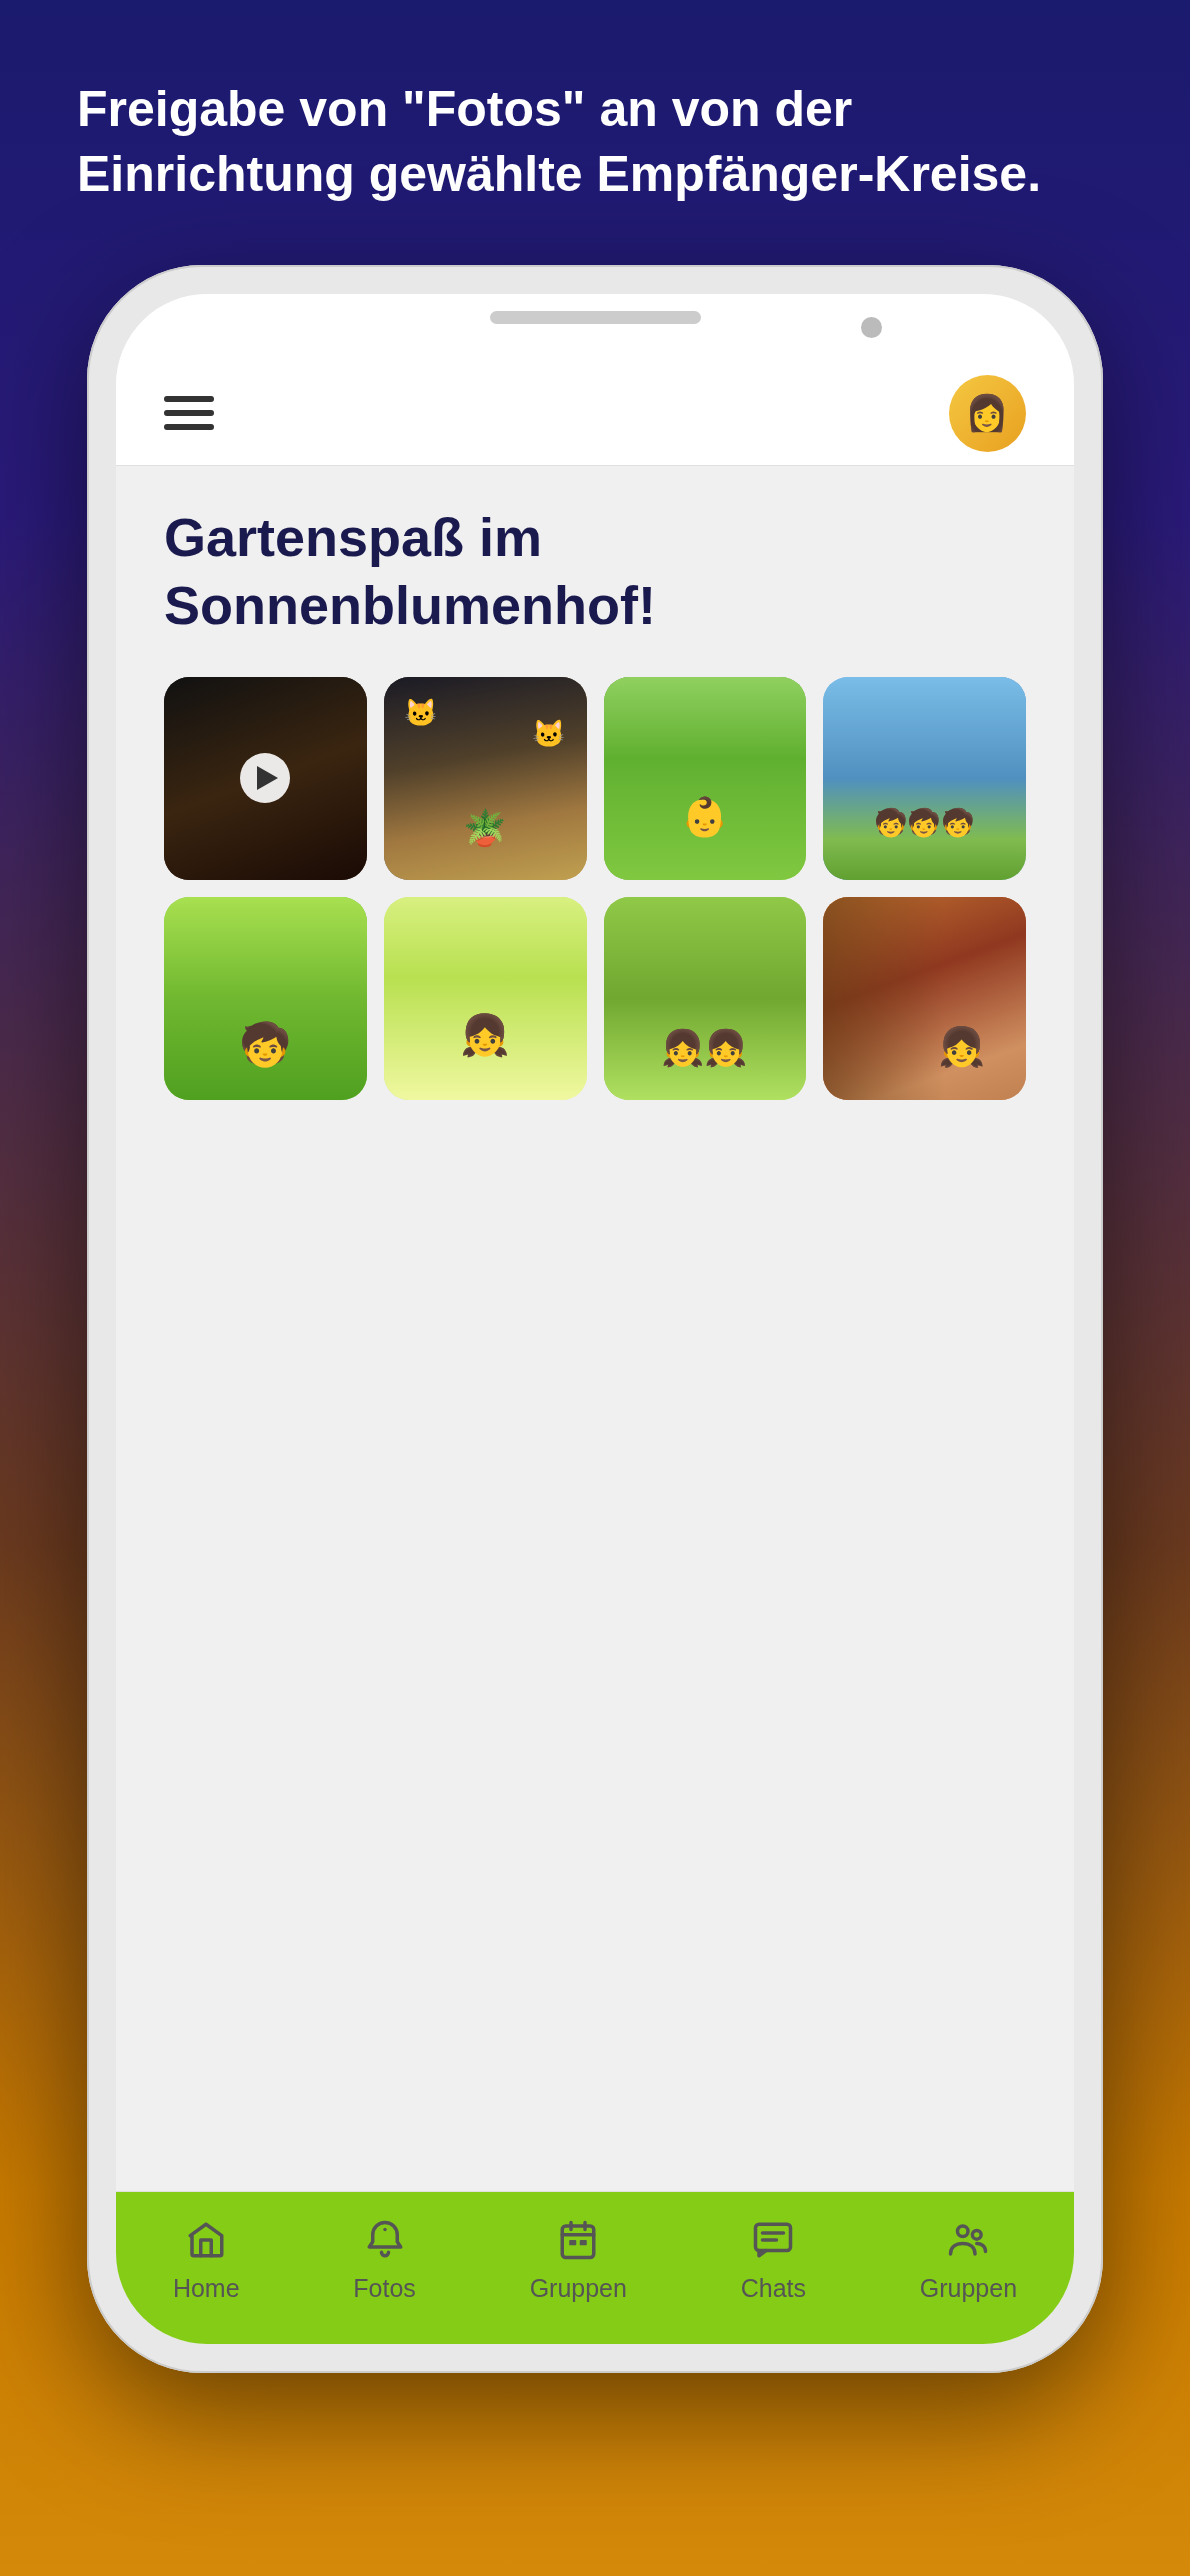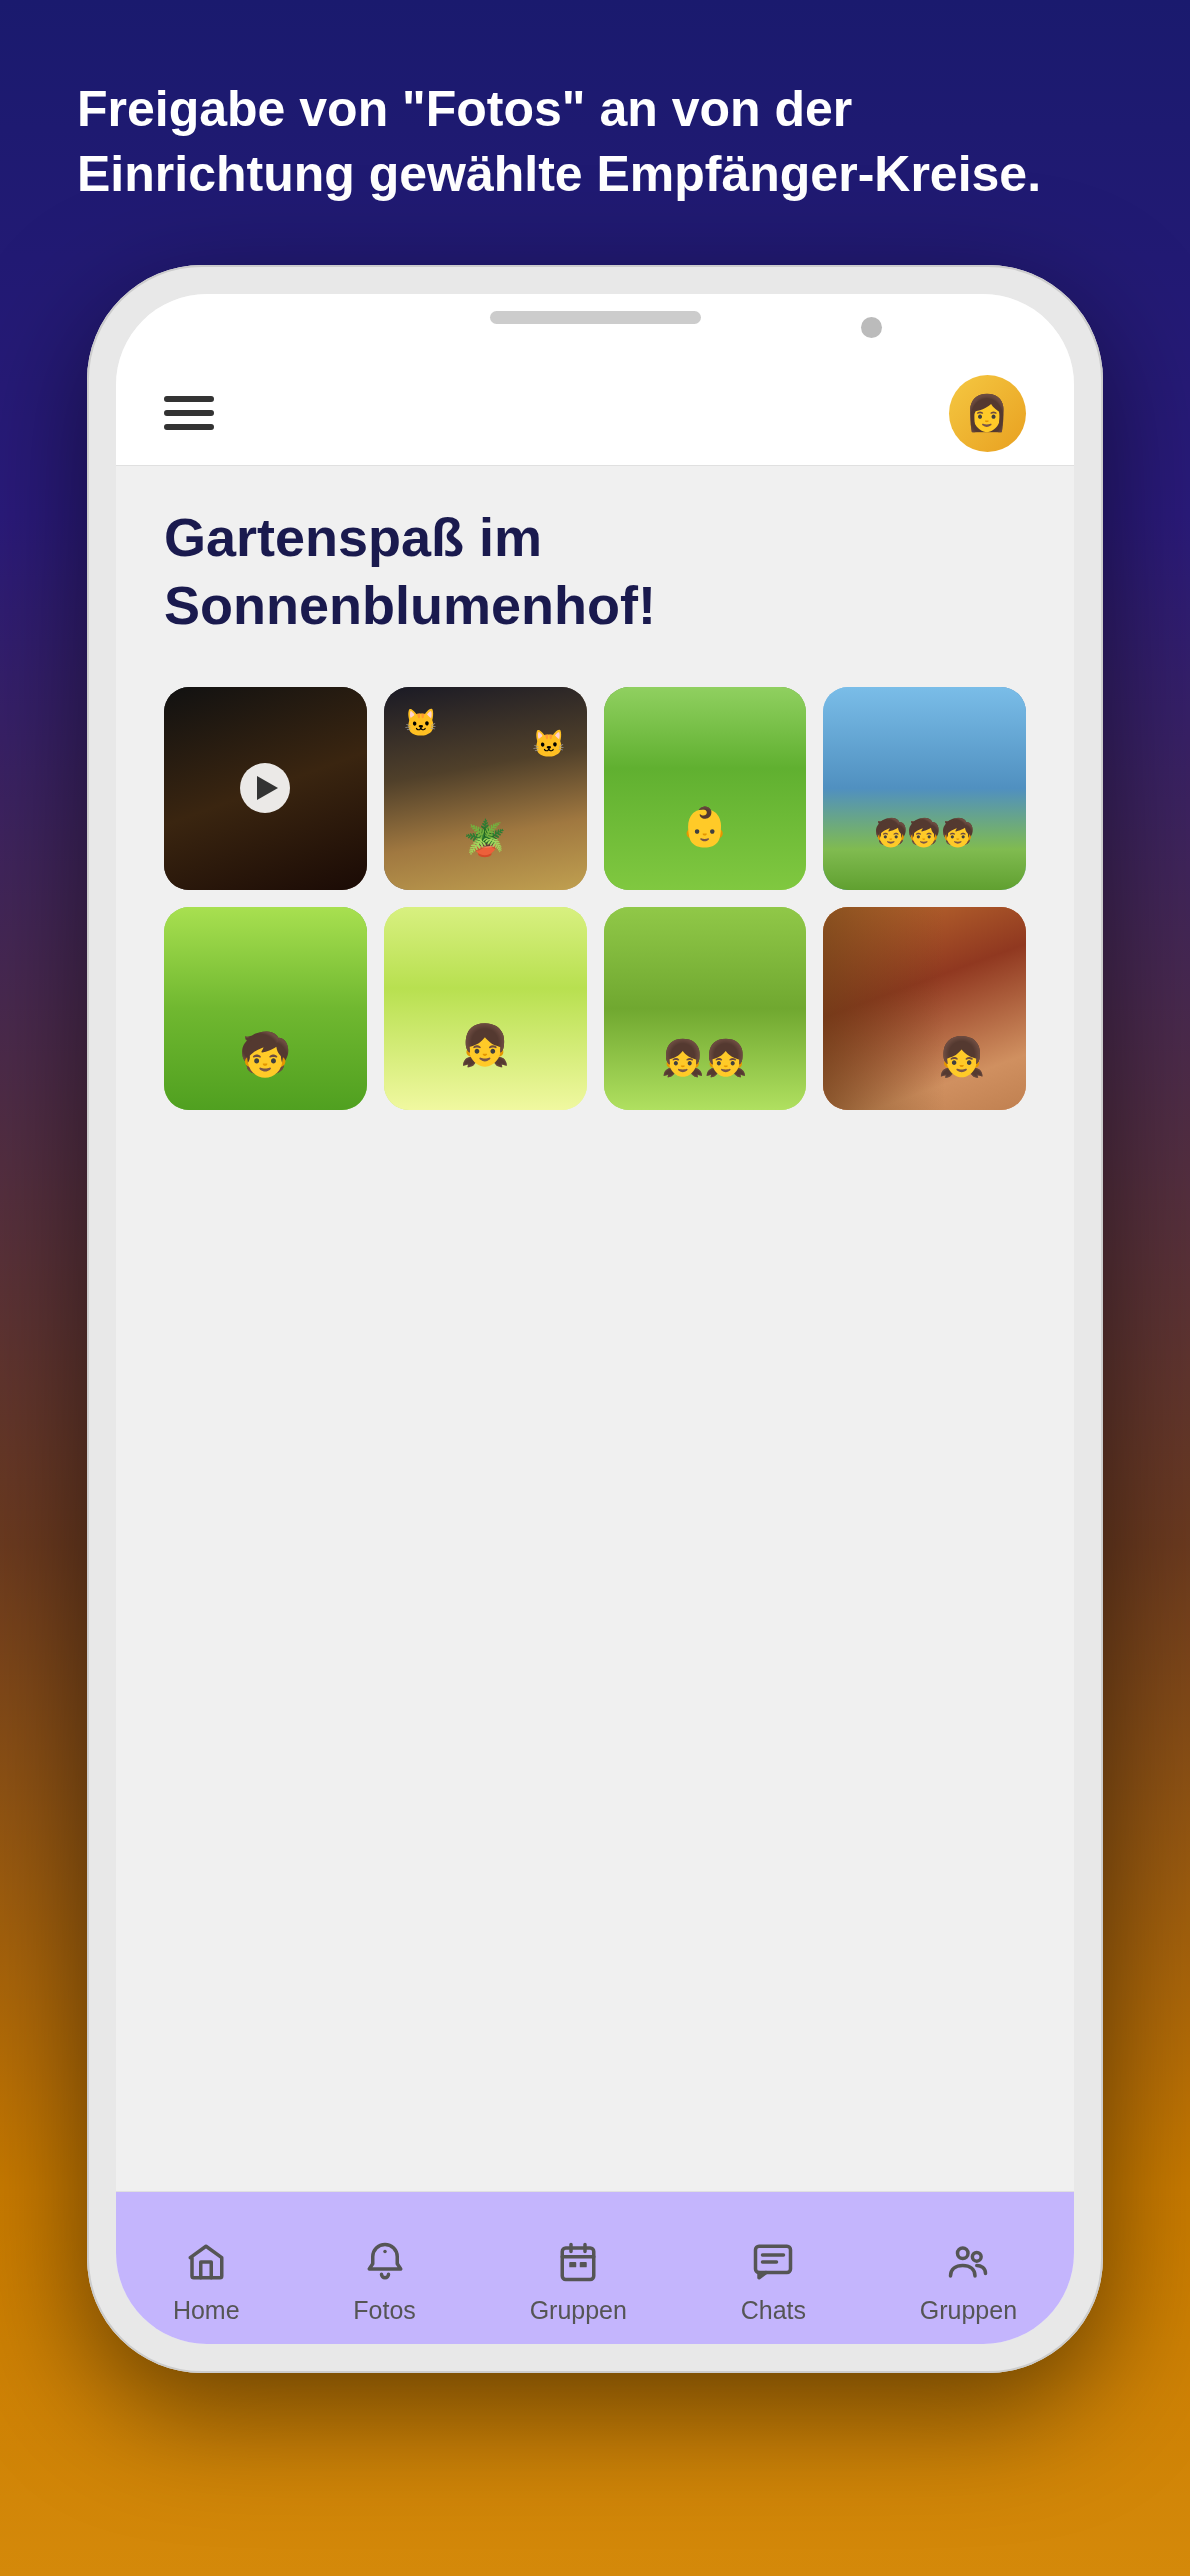--- a/index.html
+++ b/index.html
@@ -127,21 +127,21 @@
       color: #888;
       font-size: 29px;
       margin-bottom: 15.3px;
     }
 
     .post-title {
       color: #1a1a4e;
       font-size: 54px;
       font-weight: 700;
       line-height: 1.25;
-      margin-bottom: 48px;
+      margin-bottom: 38px;
     }
 
     .photo-grid {
       display: grid;
       grid-template-columns: repeat(4, 1fr);
       gap: 17px;
     }
 
     .photo-thumb {
       aspect-ratio: 1;
@@ -178,24 +178,24 @@
       width: 0;
       height: 0;
       border-top: 12.5px solid transparent;
       border-bottom: 12.5px solid transparent;
       border-left: 21px solid #333;
       margin-left: 3.8px;
     }
 
     
     .bottom-nav {
-      background: #c4b5fd;
+      background: #84cc16;
       height: 153px;
       display: flex;
-      align-items: flex-end;
+      align-items: center;
       justify-content: space-around;
       border-top: 1px solid #e0e0e0;
       flex-shrink: 0;
       padding-bottom: 19px;
     }
 
     .nav-item {
       display: flex;
       flex-direction: column;
       align-items: center;

